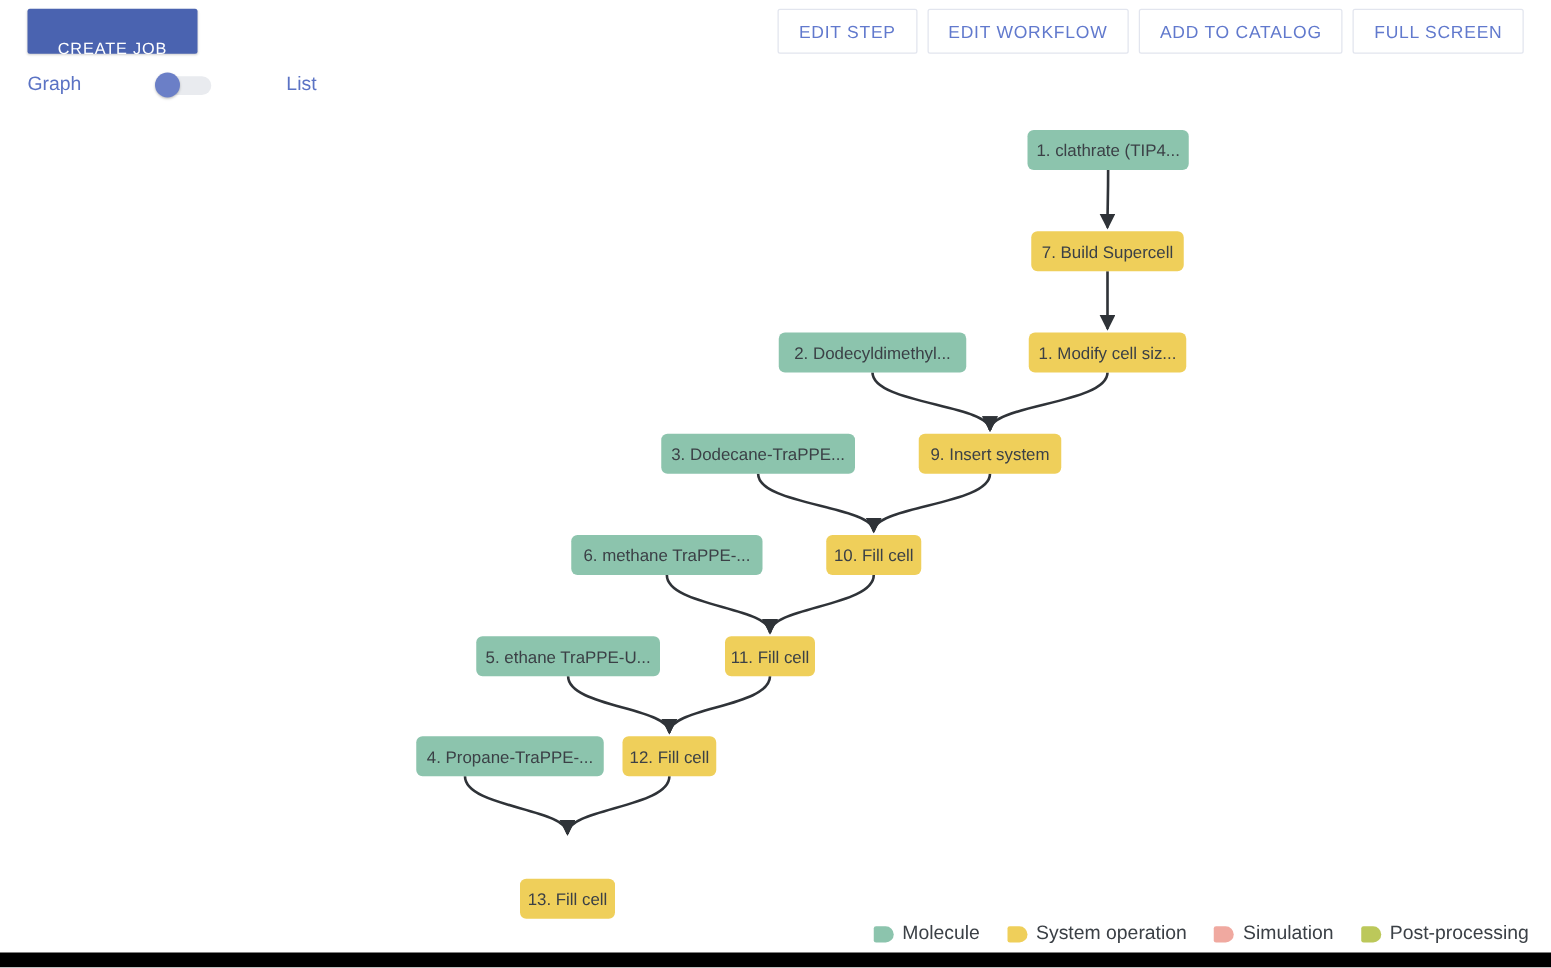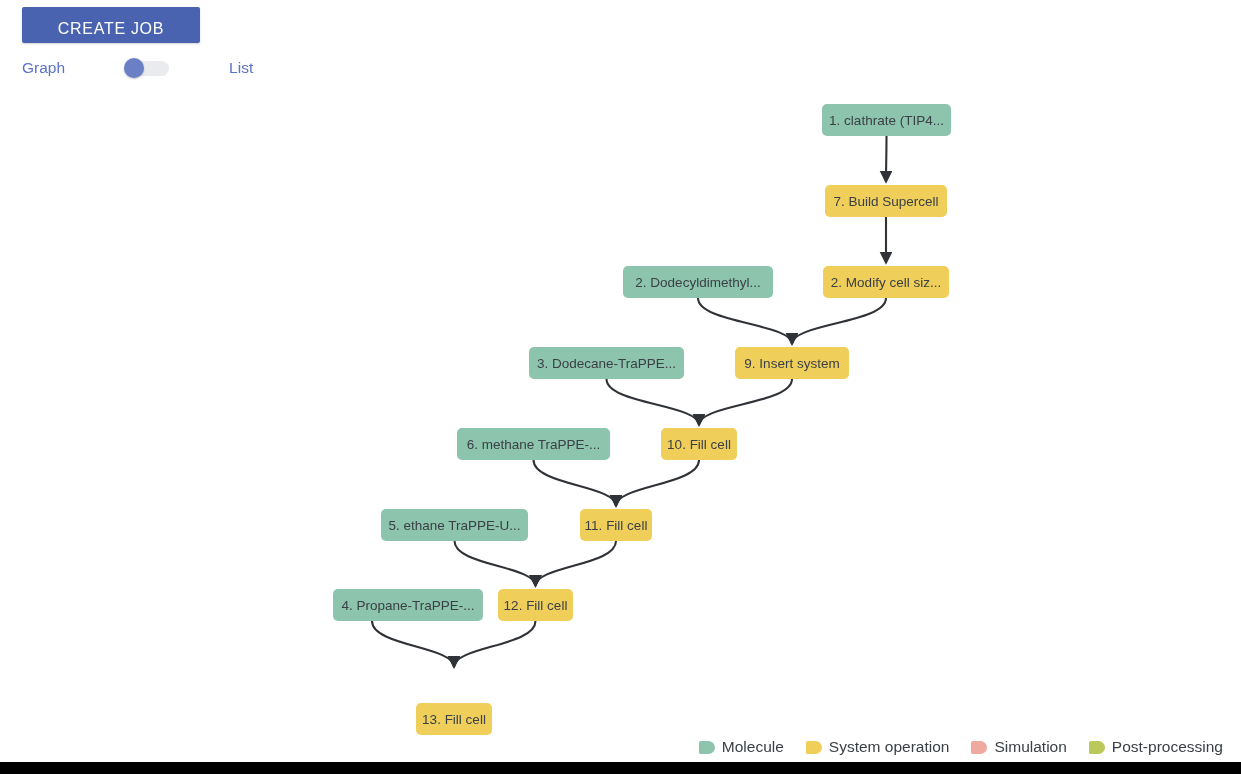--- a/index.html
+++ b/index.html
@@ -21,31 +21,31 @@
   #top-bar {
     position: absolute;
     left: 0; top: 0;
     width: 1241px;
     height: 50px;
   }
   #create-job-button {
     position: absolute;
     left: 22px;
     top: 7px;
-    width: 178px;
+    width: 136px;
     height: 36px;
     background: #4a63b0;
     color: #ffffff;
     border: none;
     border-radius: 2px;
     font-family: "Liberation Sans", sans-serif;
-    font-size: 16px;
+    font-size: 13px;
     letter-spacing: 0.7px;
     cursor: pointer;
-    padding: 4px;
+    padding: 14px;
     line-height: 36px;
     text-align: center;
     box-shadow: 0 1px 2px rgba(0,0,0,0.18);
   }
   #action-buttons {
     position: absolute;
     right: 22px;
     top: 7px;
     display: flex;
     gap: 8px;
@@ -176,20 +176,26 @@
     width: 1241px;
     height: 12px;
     background: #000000;
   }
 </style>
 </head>
 <body>
 
 <div id="top-bar">
   <button id="create-job-button">CREATE JOB</button>
+  <div id="action-buttons">
+      <button class="action-button">EDIT STEP</button>
+      <button class="action-button">EDIT WORKFLOW</button>
+      <button class="action-button">ADD TO CATALOG</button>
+      <button class="action-button">FULL SCREEN</button>
+    </div>
 </div>
 
 <div id="view-toggle">
   <span class="toggle-label">Graph</span>
   <div id="toggle-switch">
     <div id="toggle-track"></div>
     <div id="toggle-knob"></div>
   </div>
   <span class="toggle-label">List</span>
 </div>
@@ -213,21 +219,21 @@
         <path d="M 454.5 453 C 454.5 477.75, 535.5 477.75, 535.5 498" fill="none" stroke="#2f3338" stroke-width="2.1" marker-end="url(#arrowhead)"></path>
         <path d="M 616 453 C 616 477.75, 535.5 477.75, 535.5 498" fill="none" stroke="#2f3338" stroke-width="2.1" marker-end="url(#arrowhead)"></path>
         <path d="M 372 533 C 372 558.3, 454 558.3, 454 579" fill="none" stroke="#2f3338" stroke-width="2.1" marker-end="url(#arrowhead)"></path>
         <path d="M 535.5 533 C 535.5 558.3, 454 558.3, 454 579" fill="none" stroke="#2f3338" stroke-width="2.1" marker-end="url(#arrowhead)"></path>
       </g>
   </svg>
   <div id="node-layer">
       <div class="graph-node node-molecule" style="left: 822px; top: 16px; width: 129px;">1. clathrate (TIP4...</div>
       <div class="graph-node node-sysop" style="left: 825px; top: 97px; width: 122px;">7. Build Supercell</div>
       <div class="graph-node node-molecule" style="left: 623px; top: 178px; width: 150px; text-align: right;">2. Dodecyldimethyl...</div>
-      <div class="graph-node node-sysop" style="left: 823px; top: 178px; width: 126px;">2. Modify cell siz...</div>
+      <div class="graph-node node-sysop" style="left: 823px; top: 178px; width: 126px;">1. Modify cell siz...</div>
       <div class="graph-node node-molecule" style="left: 529px; top: 259px; width: 155px;">3. Dodecane-TraPPE...</div>
       <div class="graph-node node-sysop" style="left: 735px; top: 259px; width: 114px;">9. Insert system</div>
       <div class="graph-node node-molecule" style="left: 457px; top: 340px; width: 153px; text-align: right;">6. methane TraPPE-...</div>
       <div class="graph-node node-sysop" style="left: 661px; top: 340px; width: 76px;">10. Fill cell</div>
       <div class="graph-node node-molecule" style="left: 381px; top: 421px; width: 147px;">5. ethane TraPPE-U...</div>
       <div class="graph-node node-sysop" style="left: 580px; top: 421px; width: 72px;">11. Fill cell</div>
       <div class="graph-node node-molecule" style="left: 297px; top: 501px; width: 150px; margin-left: 36px;">4. Propane-TraPPE-...</div>
       <div class="graph-node node-sysop" style="left: 498px; top: 501px; width: 75px;">12. Fill cell</div>
       <div class="graph-node node-sysop" style="left: 416px; top: 582px; width: 76px; margin-top: 33px;">13. Fill cell</div>
     </div>

